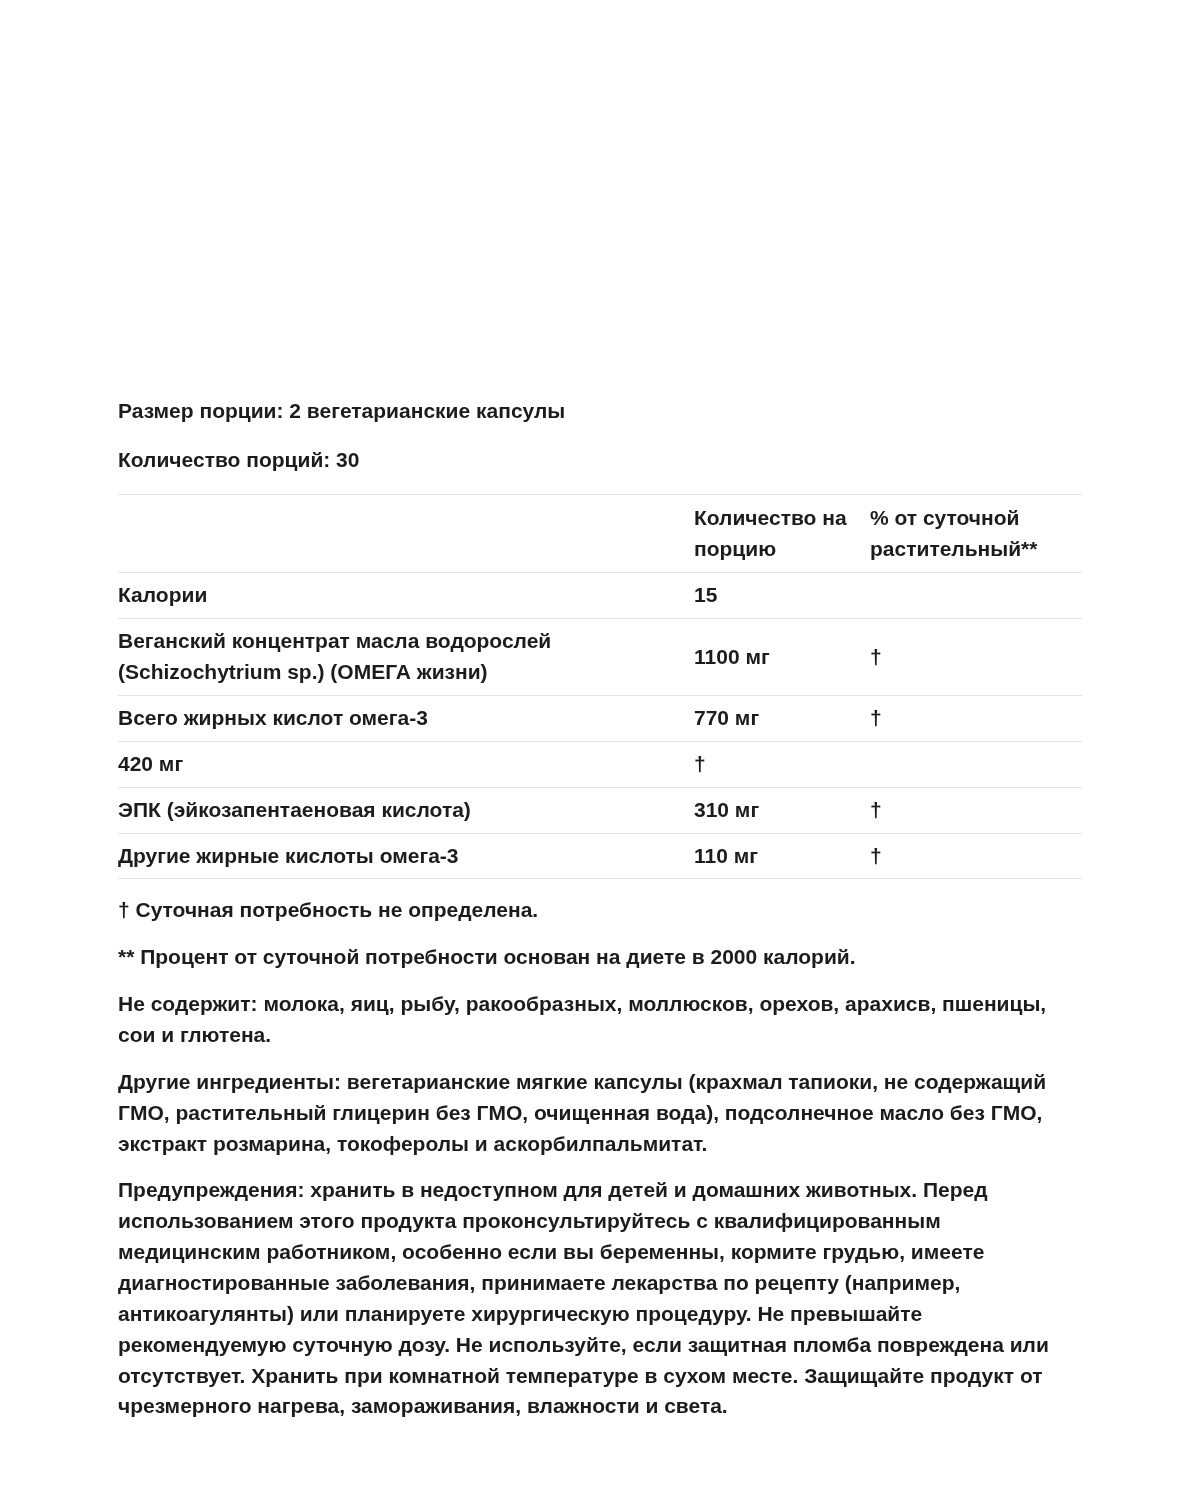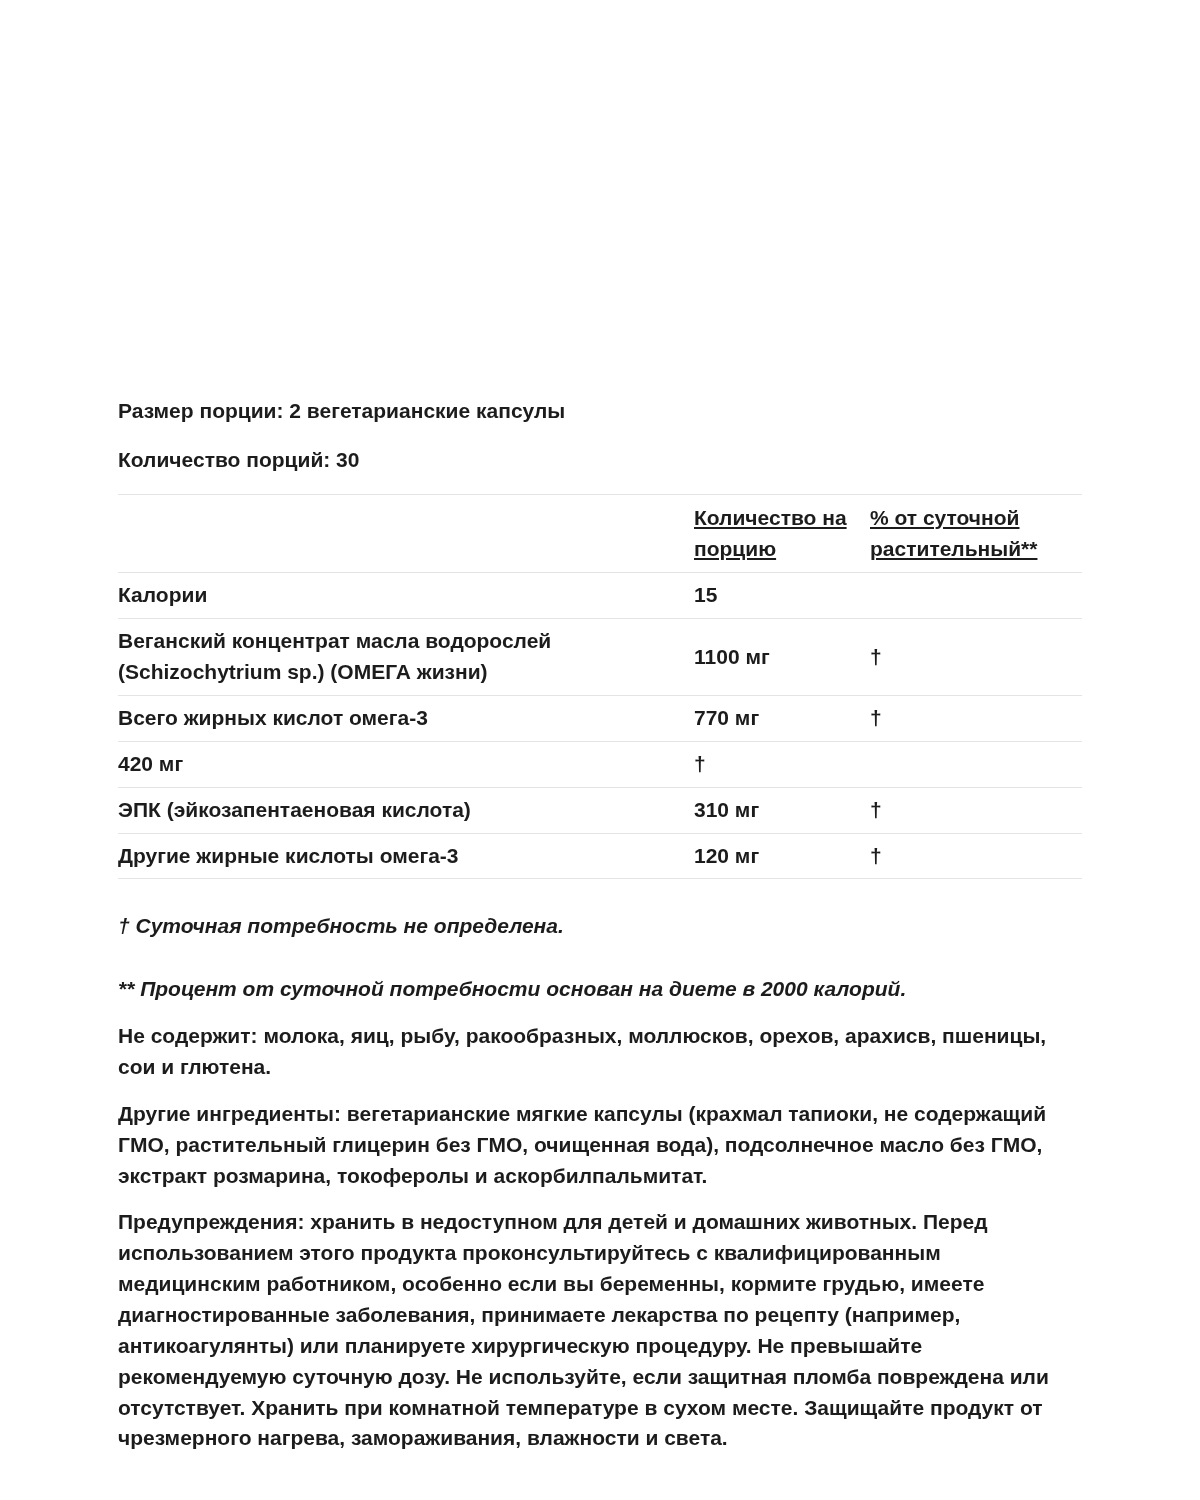--- a/index.html
+++ b/index.html
@@ -32,24 +32,24 @@
   }
   .tr {
     display: grid;
     grid-template-columns: 576px 176px 212px;
     align-items: center;
     border-bottom: 1px solid #e4e4e4;
     min-height: 36px;
   }
   .tr .td { padding: 7px 16px 7px 0; }
   .tr .td:first-child { padding-left: 0; }
-  .tr.header-row { min-height: 56px; align-items: center; text-decoration: underline; }
+  .tr.header-row { min-height: 56px; align-items: center; }
   .tr.header-row .td { padding: 8px 16px 8px 0; }
 
-  .footnote { margin-top: 32px; font-style: italic; }
+  .footnote { margin-top: 16px; }
   .para { margin-top: 16px; }
 </style>
 </head>
 <body>
 
 <div class="content">
 
   <p class="lead-line">Размер порции: 2 вегетарианские капсулы</p>
   <p class="lead-line">Количество порций: 30</p>
 
@@ -86,21 +86,21 @@
     </div>
 
     <div class="tr">
       <div class="td">ЭПК (эйкозапентаеновая кислота)</div>
       <div class="td">310 мг</div>
       <div class="td">†</div>
     </div>
 
     <div class="tr">
       <div class="td">Другие жирные кислоты омега-3</div>
-      <div class="td">120 мг</div>
+      <div class="td">110 мг</div>
       <div class="td">†</div>
     </div>
 
   </div>
 
   <p class="footnote">† Суточная потребность не определена.</p>
   <p class="footnote">** Процент от суточной потребности основан на диете в 2000 калорий.</p>
 
   <p class="para">Не содержит: молока, яиц, рыбу, ракообразных, моллюсков, орехов, арахисв, пшеницы, сои и глютена.</p>
   <p class="para">Другие ингредиенты: вегетарианские мягкие капсулы (крахмал тапиоки, не содержащий ГМО, растительный глицерин без ГМО, очищенная вода), подсолнечное масло без ГМО, экстракт розмарина, токоферолы и аскорбилпальмитат.</p>

